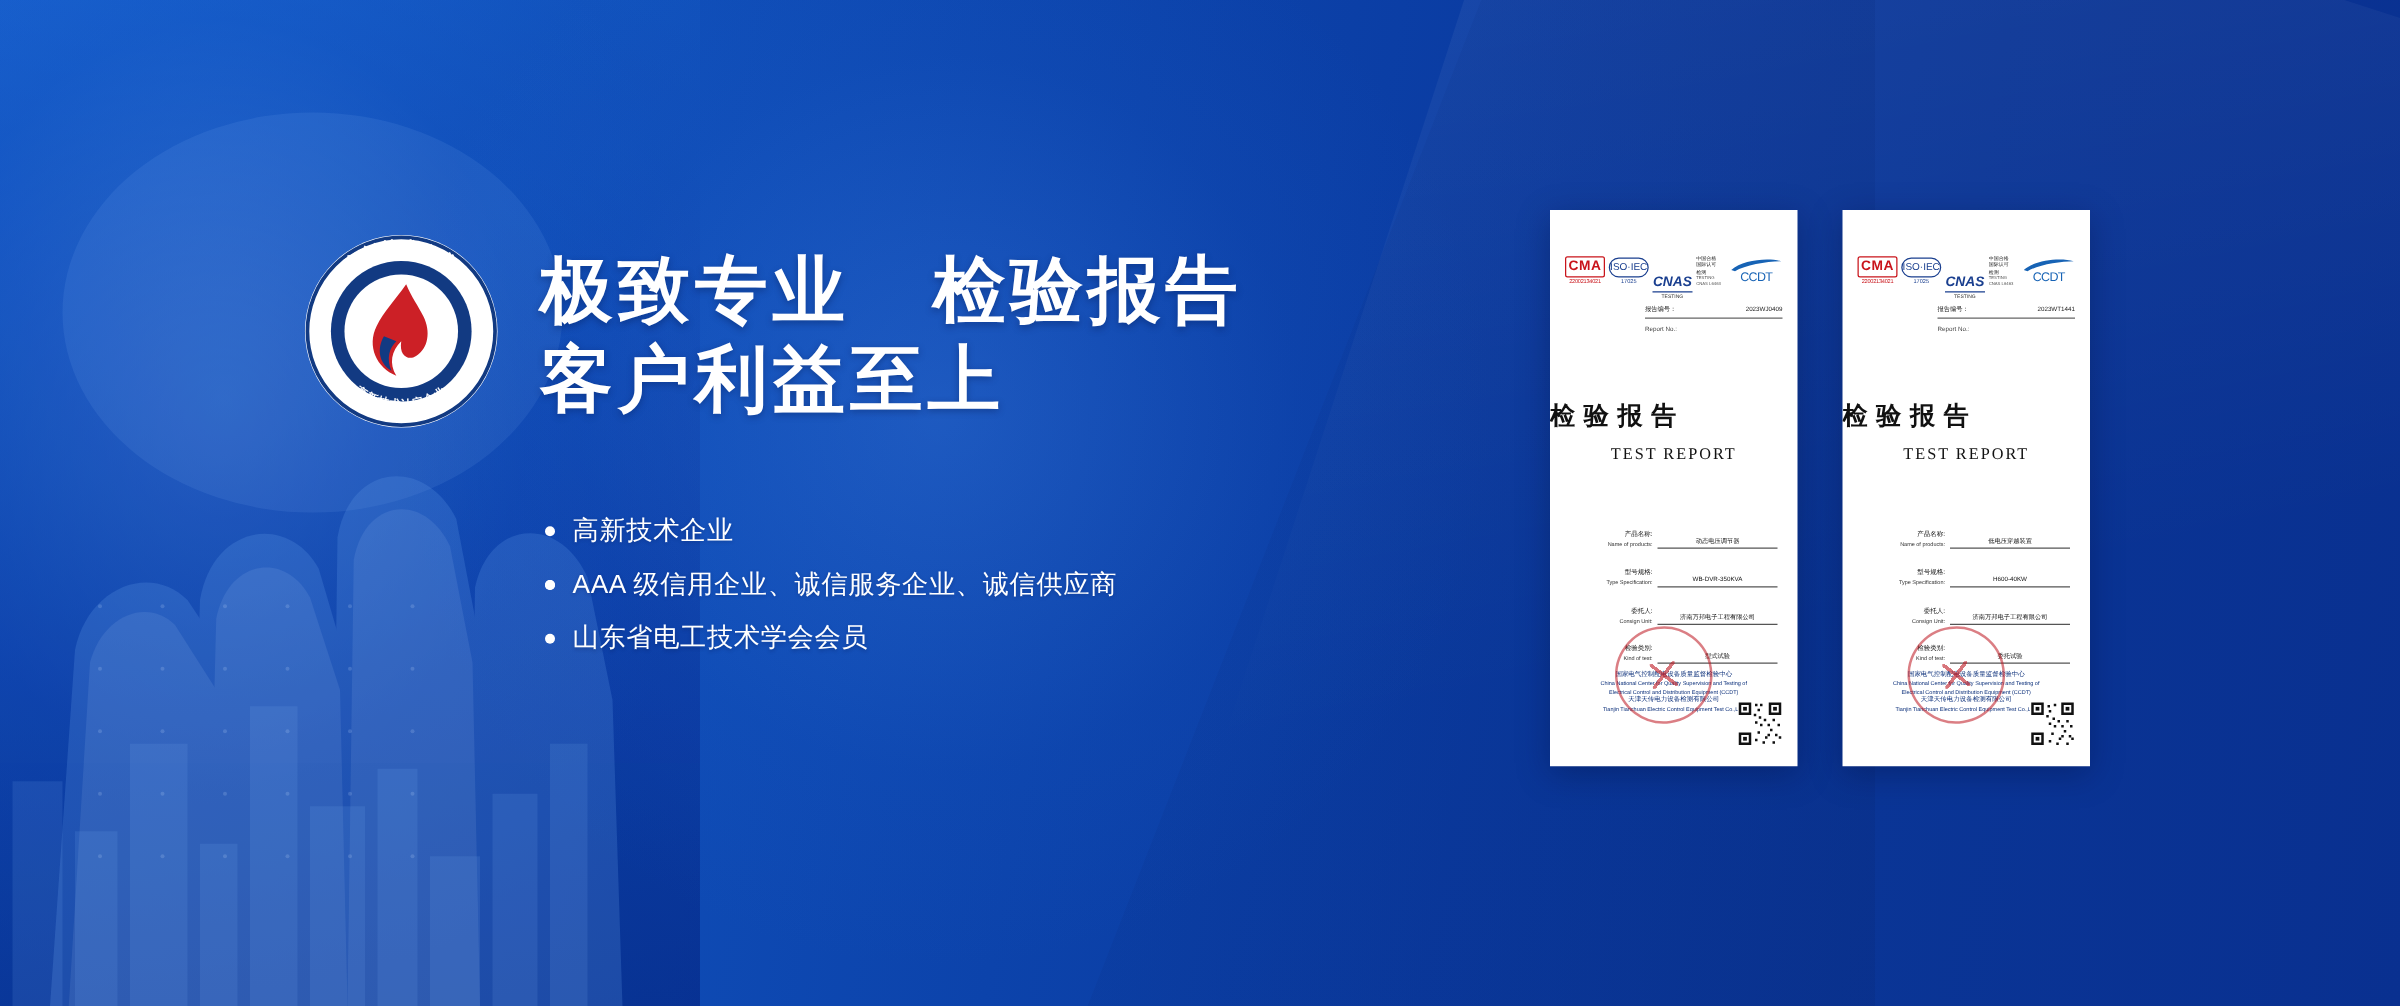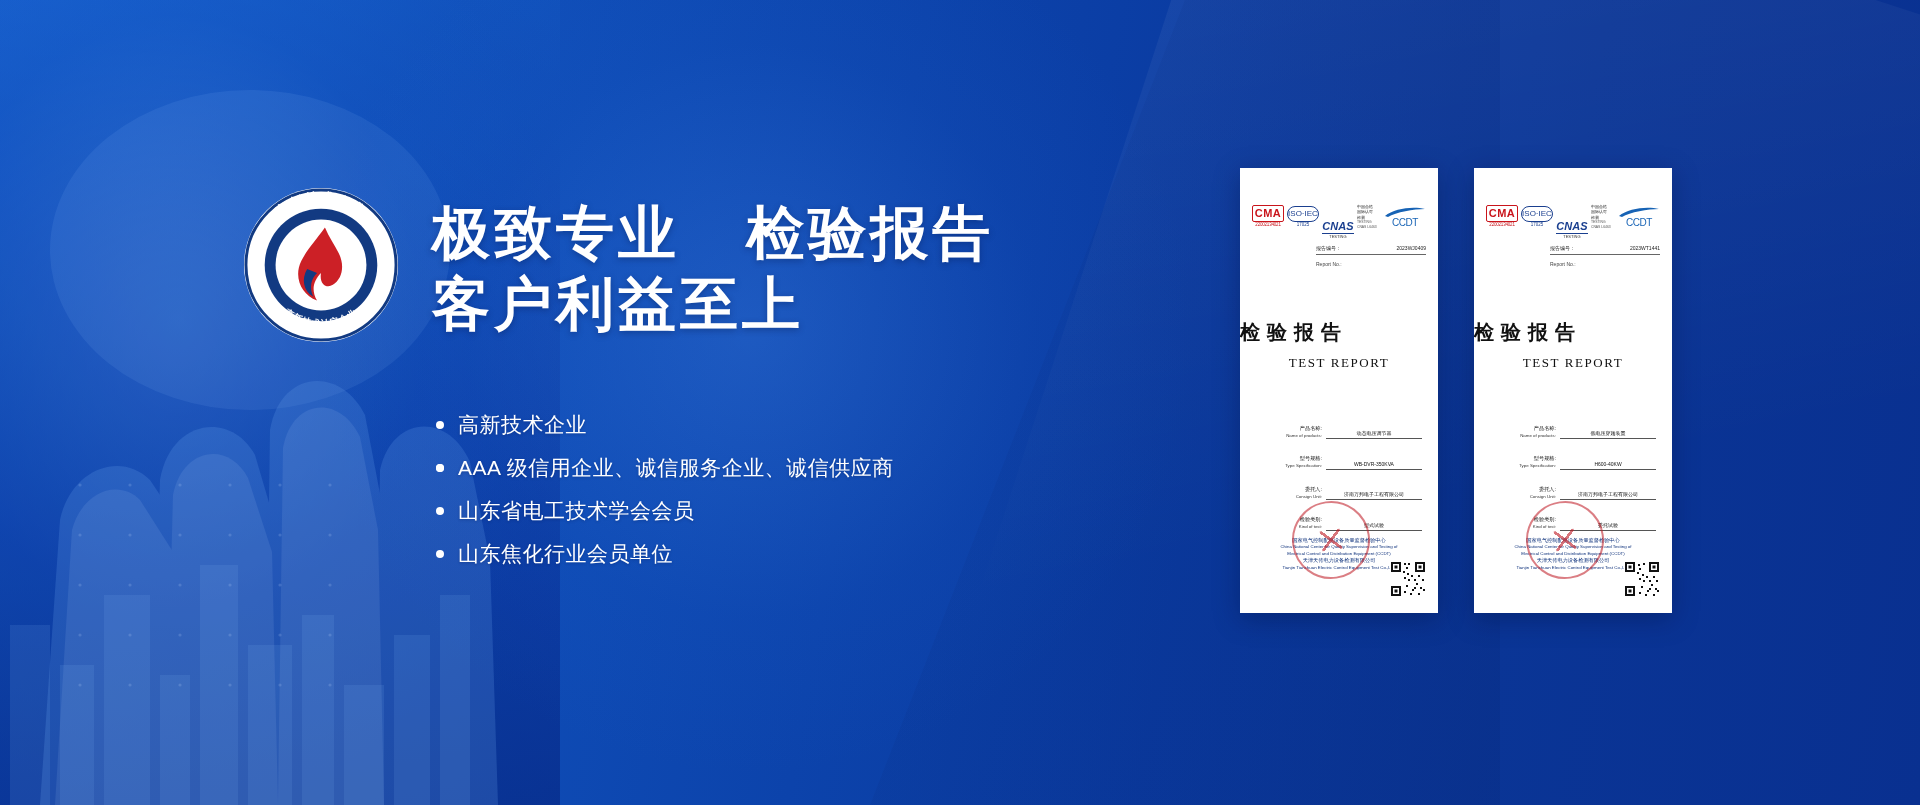--- a/index.html
+++ b/index.html
@@ -439,24 +439,20 @@
     <li>
       <span class="dot"></span>
     </li>
     <li>
       <span class="dot"></span>
       <span>AAA 级信用企业、诚信服务企业、诚信供应商</span>
     </li>
     <li>
       <span class="dot"></span>
       <span>山东省电工技术学会会员</span>
-    </li>
-    <li>
-      <span class="dot"></span>
-      <span>山东焦化行业会员单位</span>
     </li>
   </ul>
 
   <div class="certs">
 
     <div class="cert">
       <div class="cert-logos">
         <div class="logo-box logo-cma">
           <div class="cma-mark">CMA</div>
           <div class="cma-num">22002134021</div>

